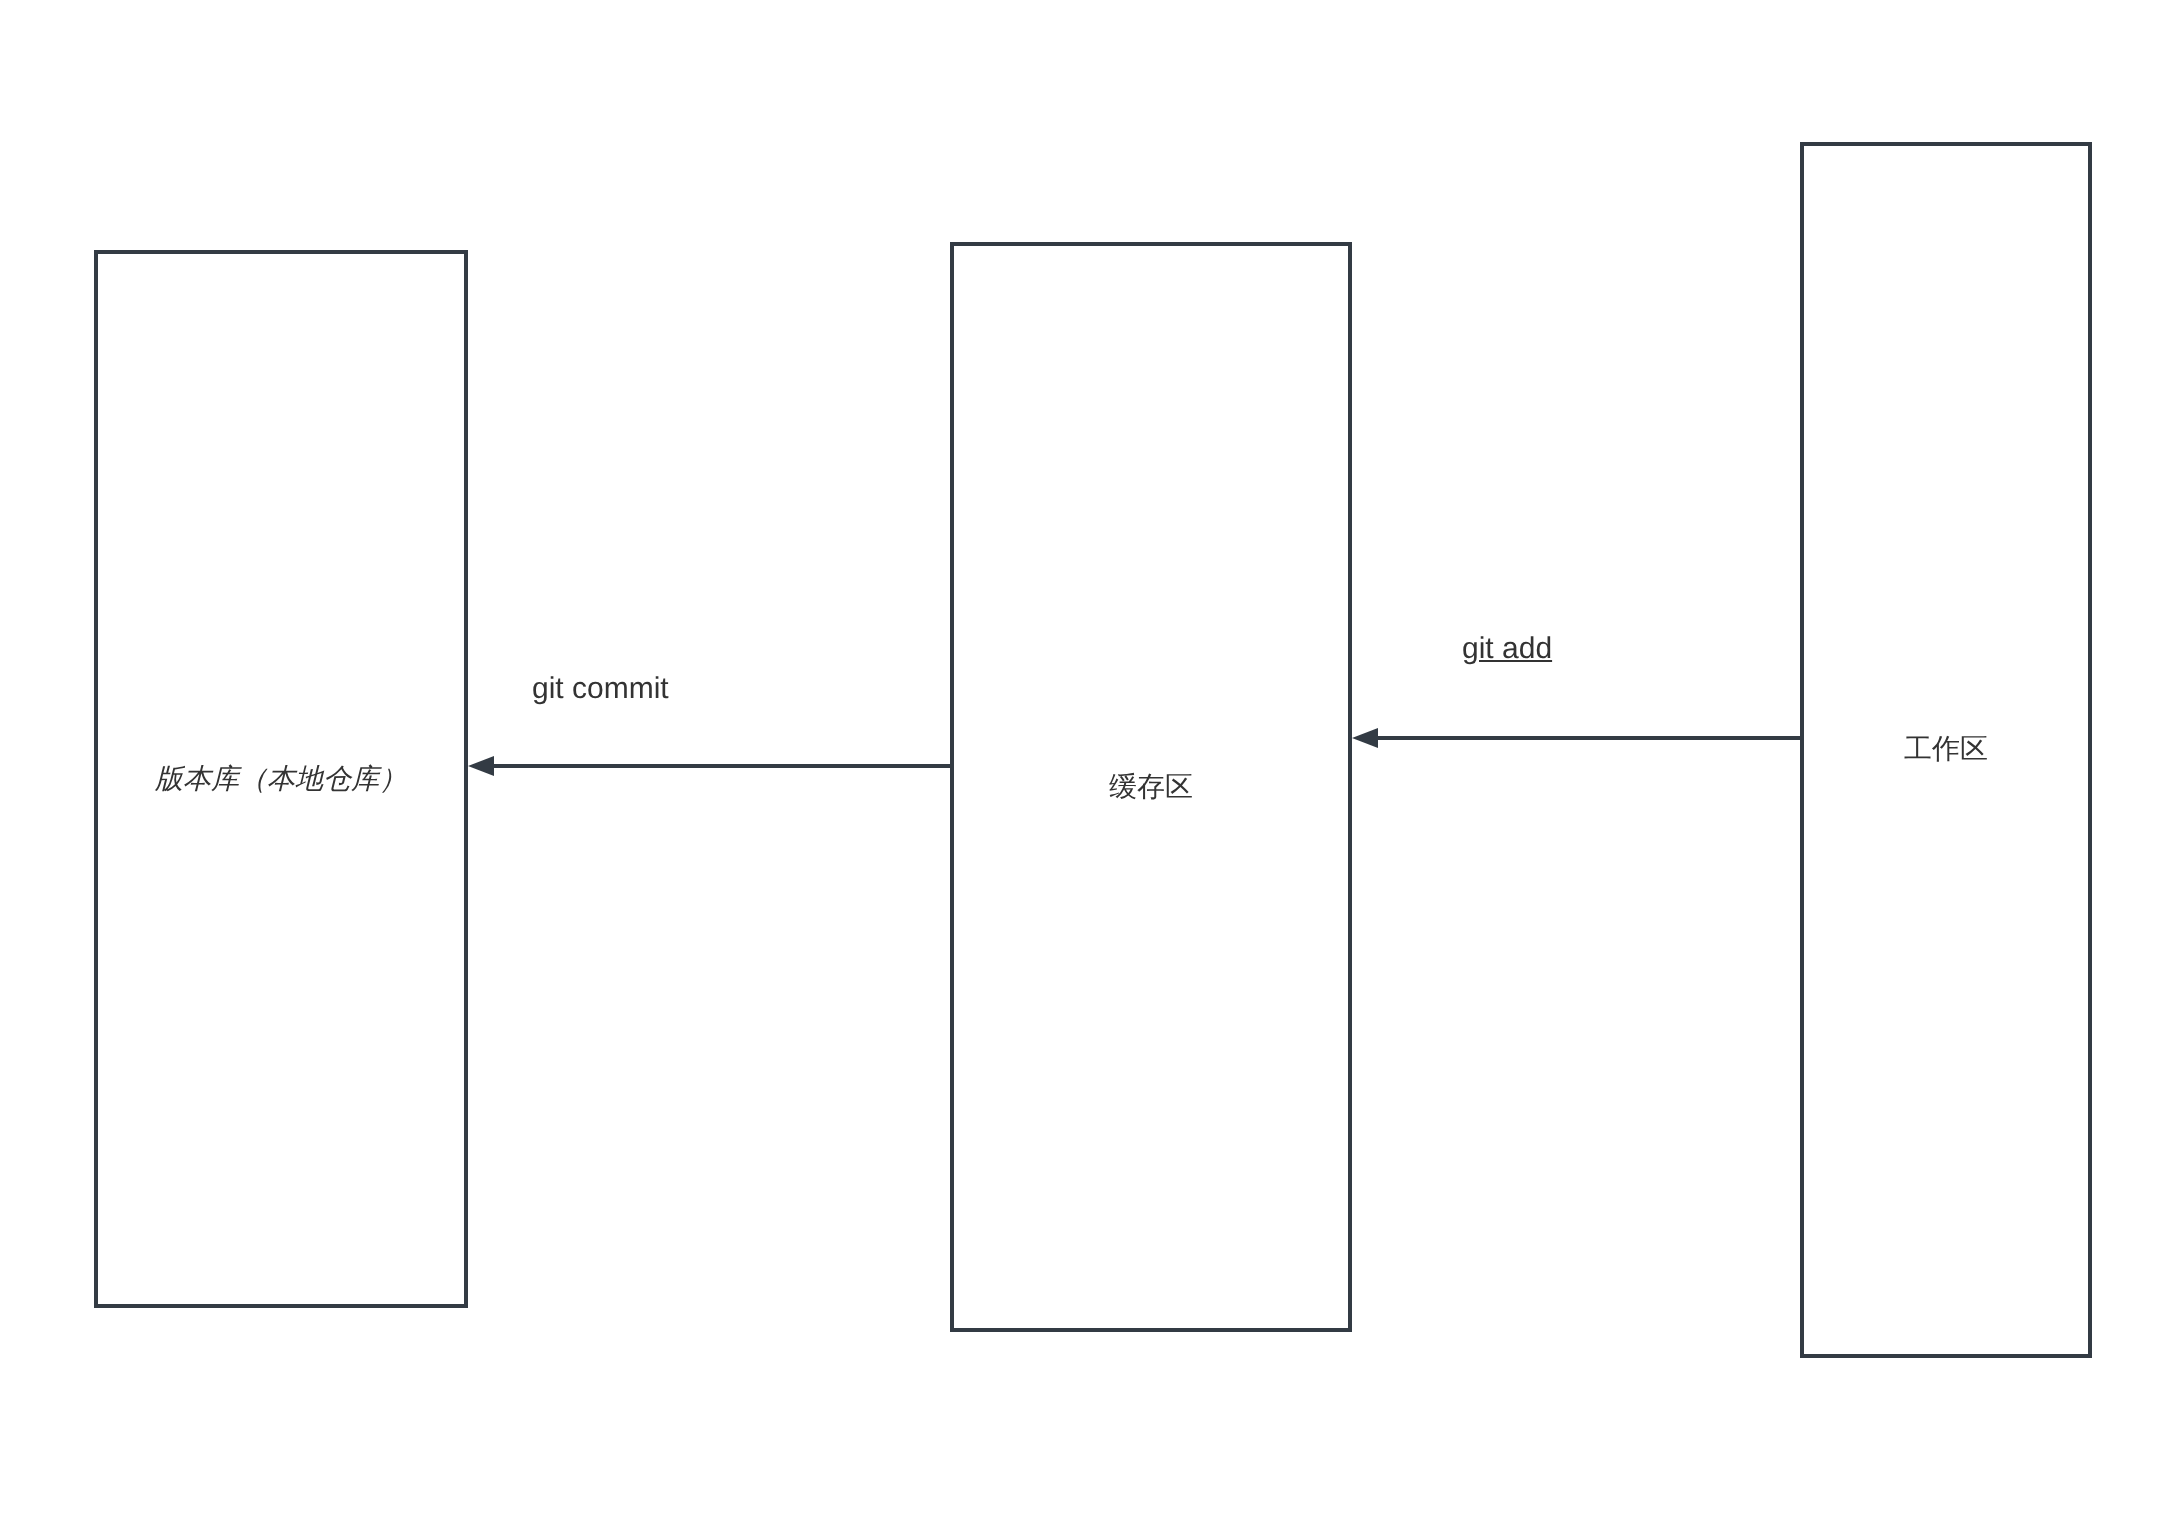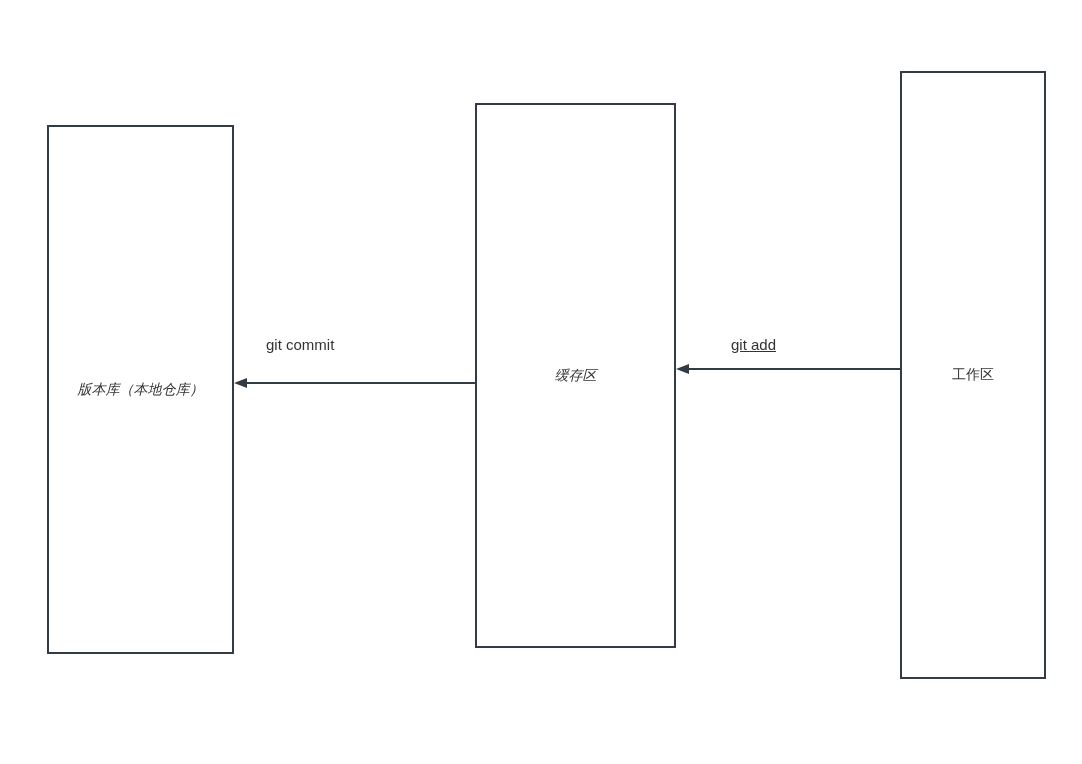--- a/index.html
+++ b/index.html
@@ -28,21 +28,21 @@
     justify-content: center;
   }
   .node-label {
     font-size: 14px;
     color: var(--color-text);
     text-align: center;
     line-height: 1.4;
     white-space: nowrap;
   }
   .node-local-repo { left: 47px;  top: 125px; width: 187px; height: 529px; font-style: italic; }
-  .node-staging    { left: 475px; top: 103px; width: 201px; height: 545px; font-style: italic; }
+  .node-staging    { left: 475px; top: 121px; width: 201px; height: 545px; }
   .node-working    { left: 900px; top: 71px;  width: 146px; height: 608px; }
 
   .edge-line {
     position: absolute;
     height: 2px;
     background: var(--color-stroke);
   }
   .arrow-head {
     position: absolute;
     width: 0;
@@ -58,21 +58,21 @@
   .edge-add .edge-line  { left: 688px; top: 368px; width: 212px; }
   .edge-add .arrow-head { left: 676px; top: 364px; }
 
   .edge-label {
     position: absolute;
     font-size: 15px;
     color: var(--color-text);
     white-space: nowrap;
   }
   .label-commit { left: 266px; top: 336px; }
-  .label-add    { left: 731px; top: 336px; text-decoration: underline; }
+  .label-add    { left: 731px; top: 316px; text-decoration: underline; }
 </style>
 </head>
 <body>
 
 <div class="canvas">
 
   <div class="node node-local-repo">
     <span class="node-label">版本库（本地仓库）</span>
   </div>
 

